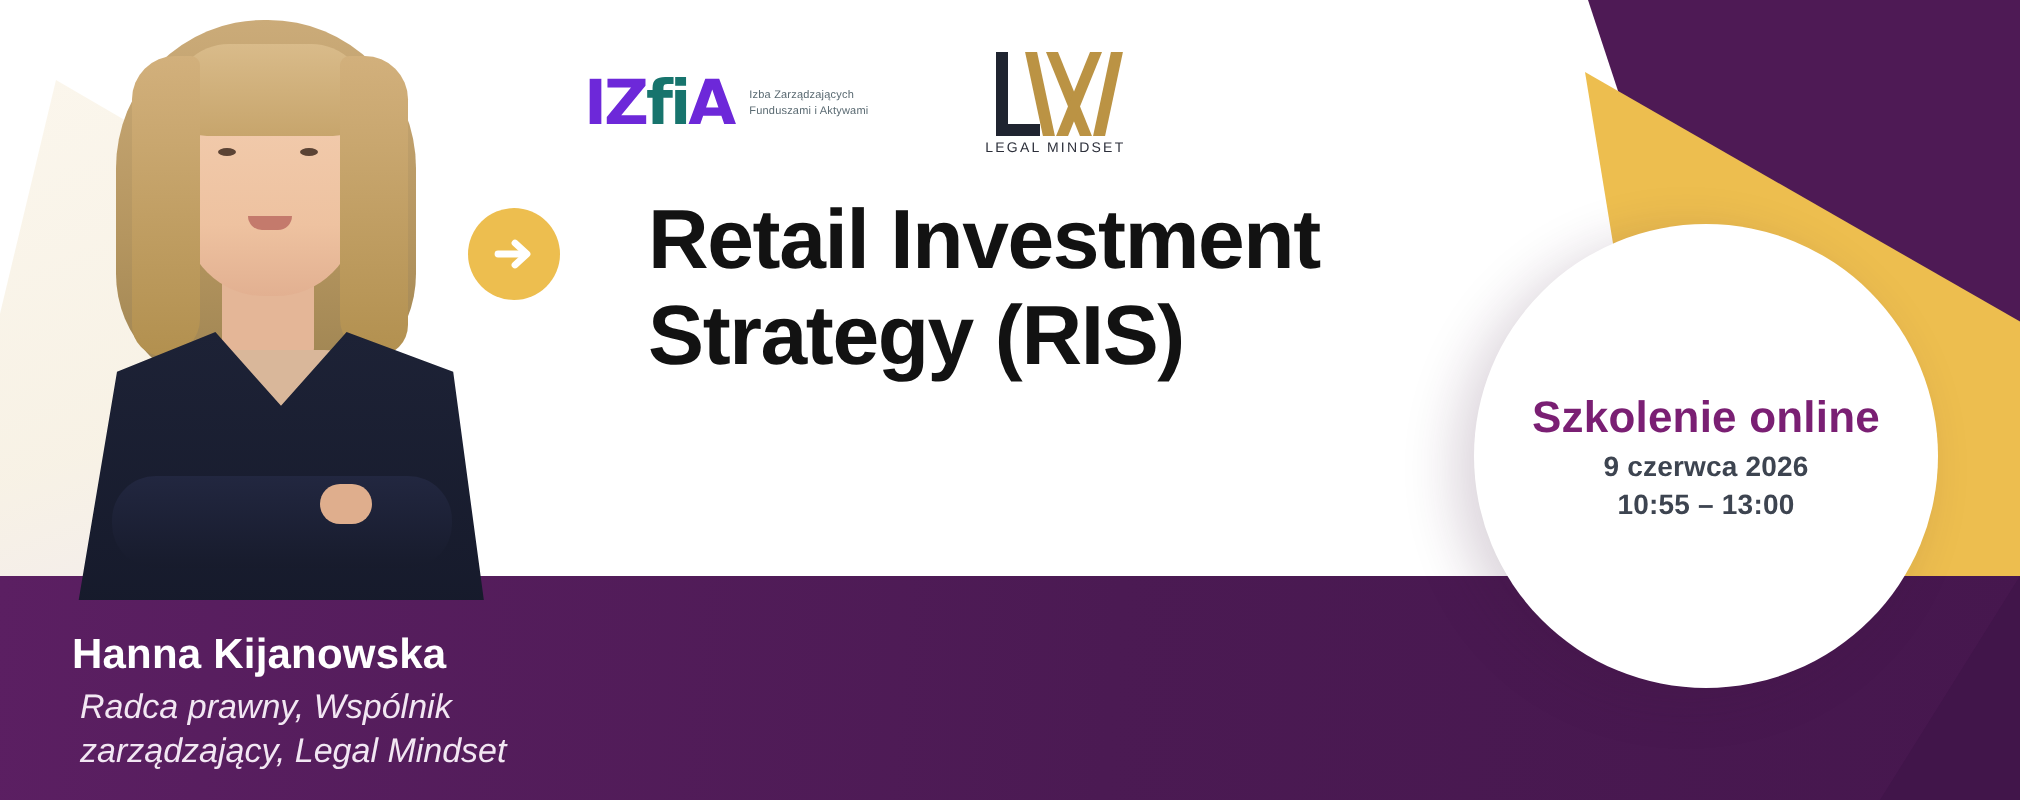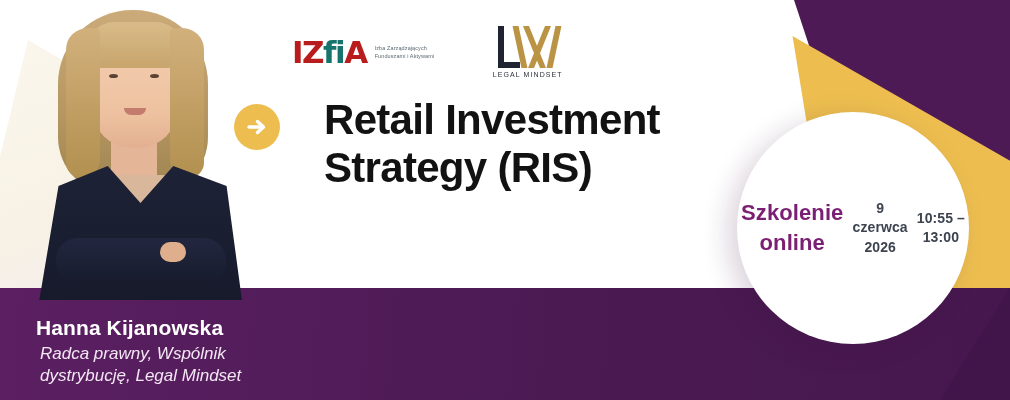--- a/index.html
+++ b/index.html
@@ -82,21 +82,21 @@
   .badge-circle {
     position: absolute;
     left: 737px;
     top: 112px;
     width: 232px;
     height: 232px;
     border-radius: 50%;
     background: #ffffff;
     box-shadow: -10px 6px 26px rgba(60, 20, 60, .18);
     display: flex;
-    flex-direction: row;
+    flex-direction: column;
     align-items: center;
     justify-content: center;
     text-align: center;
     line-height: 1.38;
   }
   .badge-line-1 {
     font-size: 22px;
     font-weight: bold;
     color: #7a1f73;
     letter-spacing: .1px;
@@ -211,21 +211,21 @@
   }
   .izfia { display: flex; align-items: center; gap: 8px; }
   .izfia-mark {
     font-size: 31px;
     font-weight: bold;
     letter-spacing: -1.5px;
     color: #17746d;
     line-height: 1;
     font-family: "DejaVu Sans", sans-serif;
   }
-  .izfia-mark .dark { color: #b91c1c; }
+  .izfia-mark .dark { color: #6d28d9; }
   .izfia-sub {
     font-size: 5.5px;
     line-height: 1.5;
     color: #5a6a72;
     max-width: 62px;
     letter-spacing: .1px;
   }
   .lm {
     display: flex;
     flex-direction: column;
@@ -406,17 +406,17 @@
   <div class="badge-circle">
     <div class="badge-line-1">Szkolenie online</div>
     <div class="badge-line-2">9 czerwca 2026</div>
     <div class="badge-line-3">10:55 – 13:00</div>
   </div>
 
   <div class="speaker">
     <p class="sp-name">Hanna Kijanowska</p>
     <p class="sp-role">
       <span>Radca prawny, Wspólnik</span><br>
-      <span>dystrybucję, Legal Mindset</span>
+      <span>zarządzający, Legal Mindset</span>
     </p>
   </div>
 
 </div>
 
 </body></html>

